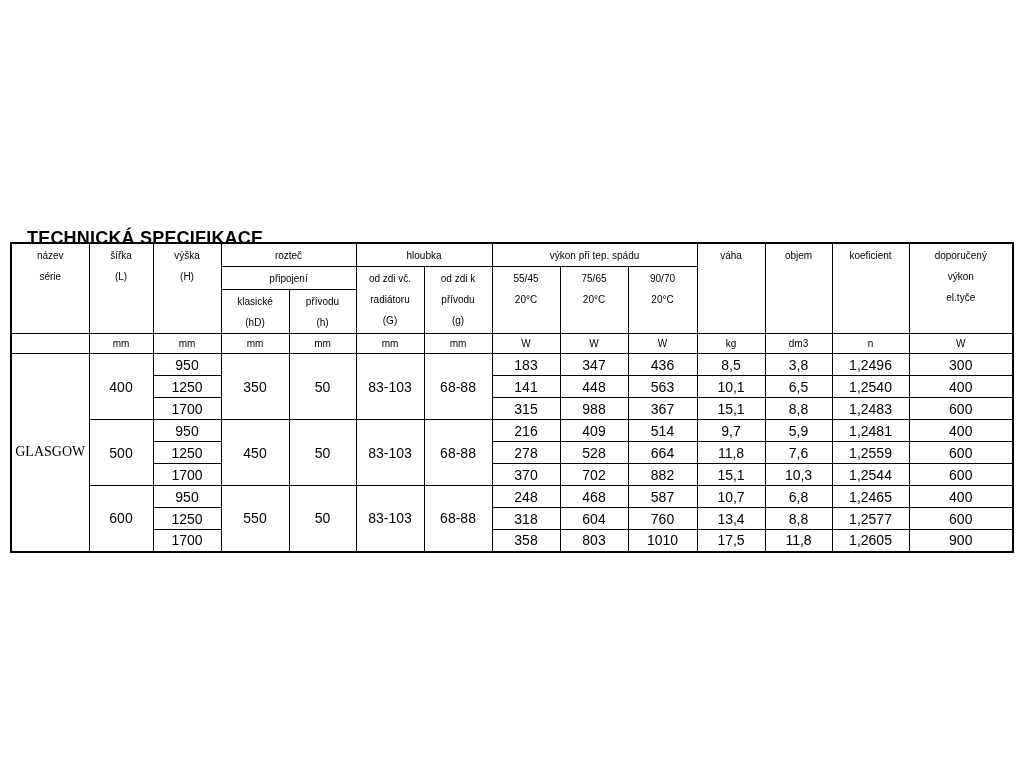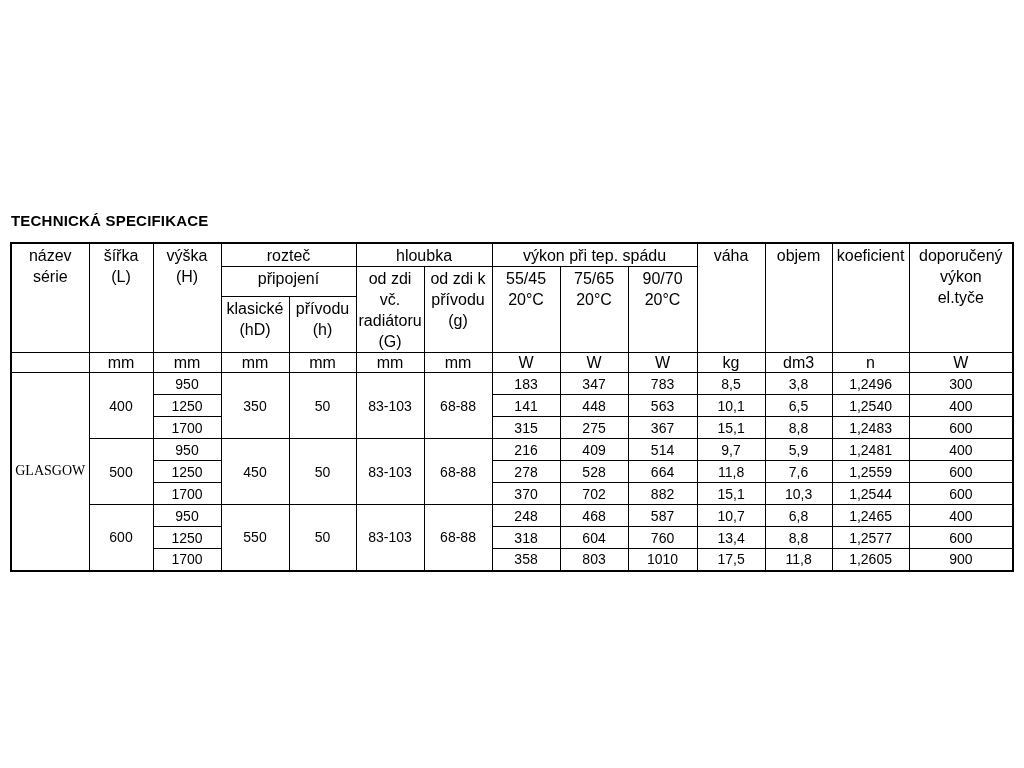--- a/index.html
+++ b/index.html
@@ -4,38 +4,38 @@
 <style>
   html, body { margin: 0; padding: 0; background: #ffffff; }
   body {
     width: 1024px; height: 768px;
     font-family: "Liberation Sans", sans-serif;
     color: #000; position: relative; overflow: hidden;
   }
   .page { position: absolute; top: 0; left: 0; width: 1024px; height: 768px; }
   .title {
     position: absolute; top: 212px; left: 11px;
-    font-size: 15px; font-weight: bold; margin: 0; letter-spacing: 0.2px;
+    font-size: 18px; font-weight: bold; margin: 16px; letter-spacing: 0.2px;
   }
   table.spec {
     position: absolute; top: 242px; left: 10px;
     border-collapse: collapse; table-layout: fixed;
     width: 1004px; border: 2px solid #000;
   }
   .spec th, .spec td {
     border: 1px solid #000;
     padding: 0 2px;
     text-align: center;
     font-weight: normal;
     overflow: hidden;
   }
   .spec thead th {
     vertical-align: top;
     white-space: pre-line;
-    font-size: 16px;
+    font-size: 10px;
     line-height: 21px;
     padding-top: 1px;
   }
   .spec thead tr.units th { vertical-align: middle; padding-top: 0; line-height: 18px; }
   .spec tbody td { font-size: 14px; }
   .spec tbody tr { height: 22px; }
   .series-cell { font-weight: bold; font-size: 13.5px; font-family: Liberation Serif, serif; }
 </style>
 </head>
 <body>
@@ -122,40 +122,40 @@
       <tr>
         <td rowspan="9" class="series-cell">GLASGOW</td>
         <td rowspan="3">400</td>
         <td>950</td>
         <td rowspan="3">350</td>
         <td rowspan="3">50</td>
         <td rowspan="3">83-103</td>
         <td rowspan="3">68-88</td>
         <td>183</td>
         <td>347</td>
-        <td>783</td>
+        <td>436</td>
         <td>8,5</td>
         <td>3,8</td>
         <td>1,2496</td>
         <td>300</td>
       </tr>
       <tr>
         <td>1250</td>
         <td>141</td>
         <td>448</td>
         <td>563</td>
         <td>10,1</td>
         <td>6,5</td>
         <td>1,2540</td>
         <td>400</td>
       </tr>
       <tr>
         <td>1700</td>
         <td>315</td>
-        <td>275</td>
+        <td>988</td>
         <td>367</td>
         <td>15,1</td>
         <td>8,8</td>
         <td>1,2483</td>
         <td>600</td>
       </tr>
 
       <tr>
         <td rowspan="3">500</td>
         <td>950</td>

